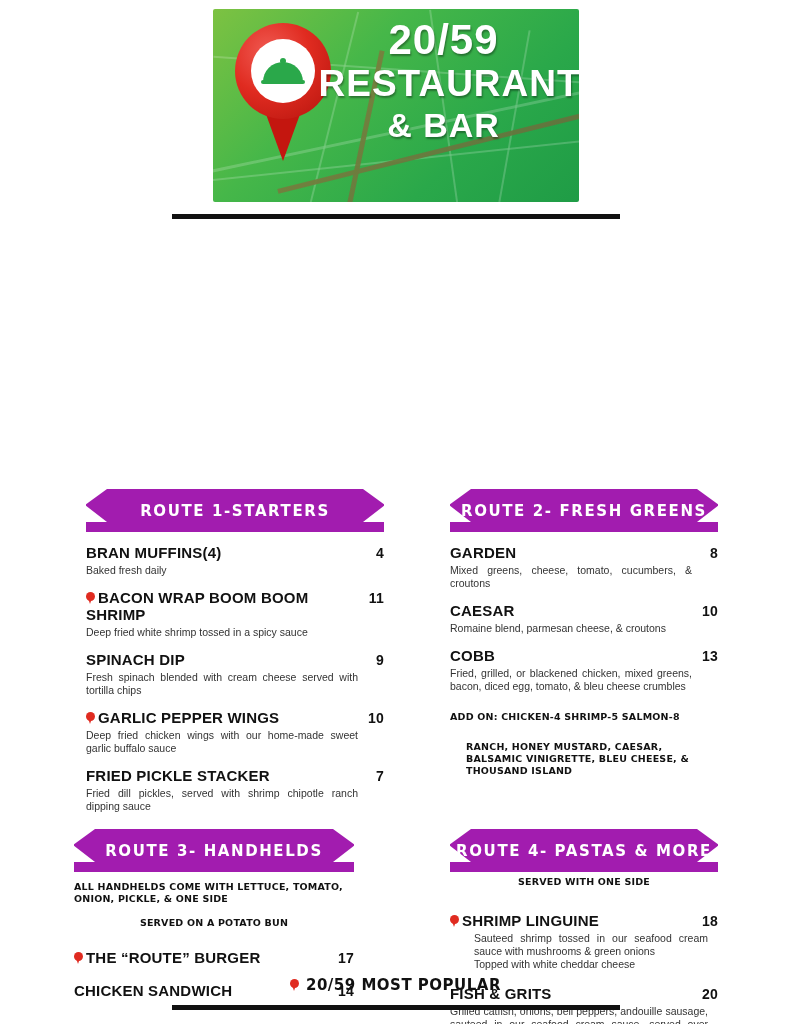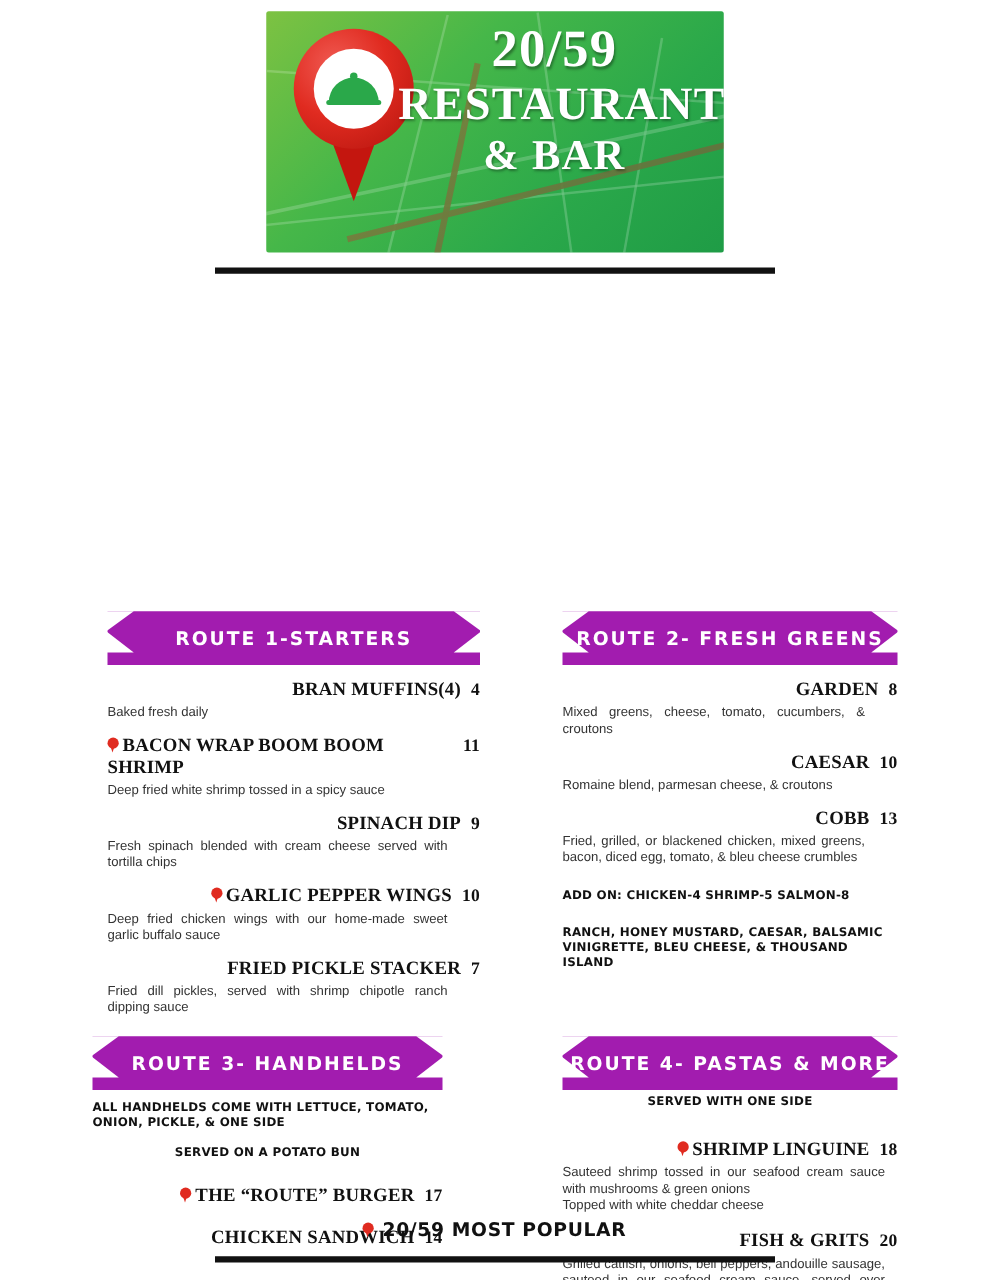--- a/index.html
+++ b/index.html
@@ -35,21 +35,21 @@
     position:absolute; background:#d8202a; opacity:.95;
   }
   .logo-text {
     position: absolute;
     right: 10px;
     top: 8px;
     width: 250px;
     text-align: center;
     color:#fff;
     text-shadow: 1px 2px 2px rgba(0,0,0,.35);
-    font-family: Liberation Serif, serif;
+    font-family: Liberation Sans, sans-serif;
     font-weight: bold;
     letter-spacing: 1px;
   }
   .logo-text .l1 { font-size: 42px; line-height: 46px; }
   .logo-text .l2 { font-size: 37px; line-height: 42px; }
   .logo-text .l3 { font-size: 34px; line-height: 40px; }
 
   .logo-pin {
     position:absolute;
     left: 22px; top: 14px;
@@ -123,22 +123,22 @@
     border-bottom: 17px solid #fff;
     border-right: 22px solid transparent;
   }
 
   .col { position:absolute; }
   .col-l { left: 86px; width: 298px; }
   .col-r { left: 450px; width: 268px; }
 
   .item { margin-top: 12px; position:relative; }
   .item-head {
-    display:flex; align-items:baseline; justify-content:flex-end;
-    font-family:Liberation Serif, serif;
+    display:flex; align-items:baseline; justify-content:space-between;
+    font-family:Liberation Sans, sans-serif;
     font-weight:bold;
     font-size:15px;
     letter-spacing:.2px;
     color:#111;
   }
   .item-name { padding-right:8px; }
   .item-price { font-size:14px; font-weight:bold; }
   .item-desc {
     margin-top:3px;
     font-size:10.5px;
@@ -298,21 +298,21 @@
 
     <div class="item">
       <div class="item-head">
         <span class="item-name"><span>COBB</span></span>
         <span class="item-price">13</span>
       </div>
       <div class="item-desc">Fried, grilled, or blackened chicken, mixed greens, bacon, diced egg, tomato, &amp; bleu cheese crumbles</div>
     </div>
 
     <div class="note-bold" style="margin-top:18px;">ADD ON: CHICKEN-4  SHRIMP-5  SALMON-8</div>
-    <div class="note-bold" style="margin-top:18px;">RANCH, HONEY MUSTARD, CAESAR, BALSAMIC VINIGRETTE, BLEU CHEESE, &amp; THOUSAND ISLAND</div>
+    <div class="note-bold" style="margin-top:18px;margin-left:16px;">RANCH, HONEY MUSTARD, CAESAR, BALSAMIC VINIGRETTE, BLEU CHEESE, &amp; THOUSAND ISLAND</div>
   </div>
 
   <div class="col col-l" style="top:610px; left:74px; width:280px;">
     <div class="banner left-notch">ROUTE 3- HANDHELDS</div>
 
     <div class="note-bold" style="margin-top:9px;">ALL HANDHELDS COME WITH LETTUCE, TOMATO, ONION, PICKLE, &amp; ONE SIDE</div>
     <div class="note-bold note-center" style="margin-top:12px;">SERVED ON A POTATO BUN</div>
 
     <div class="item" style="margin-top:20px;">
       <div class="item-head">
@@ -334,21 +334,21 @@
   <div class="col col-r" style="top:610px; width:268px;">
     <div class="banner left-notch">ROUTE 4- PASTAS &amp; MORE</div>
 
     <div class="note-bold note-center" style="margin-top:4px;">SERVED WITH ONE SIDE</div>
 
     <div class="item" style="margin-top:24px;">
       <div class="item-head">
         <span class="item-name"><span class="pin-sm"></span><span>SHRIMP LINGUINE</span></span>
         <span class="item-price">18</span>
       </div>
-      <div class="item-desc" style="white-space:pre-line; padding-right:10px;">Sauteed shrimp tossed in our seafood cream sauce with mushrooms &amp; green onions
+      <div class="item-desc" style="white-space:pre-line; padding-right:10px;margin-left:24px;">Sauteed shrimp tossed in our seafood cream sauce with mushrooms &amp; green onions
 Topped with white cheddar cheese</div>
     </div>
 
     <div class="item" style="margin-top:14px;">
       <div class="item-head">
         <span class="item-name"><span>FISH &amp; GRITS</span></span>
         <span class="item-price">20</span>
       </div>
       <div class="item-desc" style="padding-right:10px;">Grilled catfish, onions, bell peppers, andouille sausage, sauteed in our seafood cream sauce, served over cheese grits</div>
     </div>

